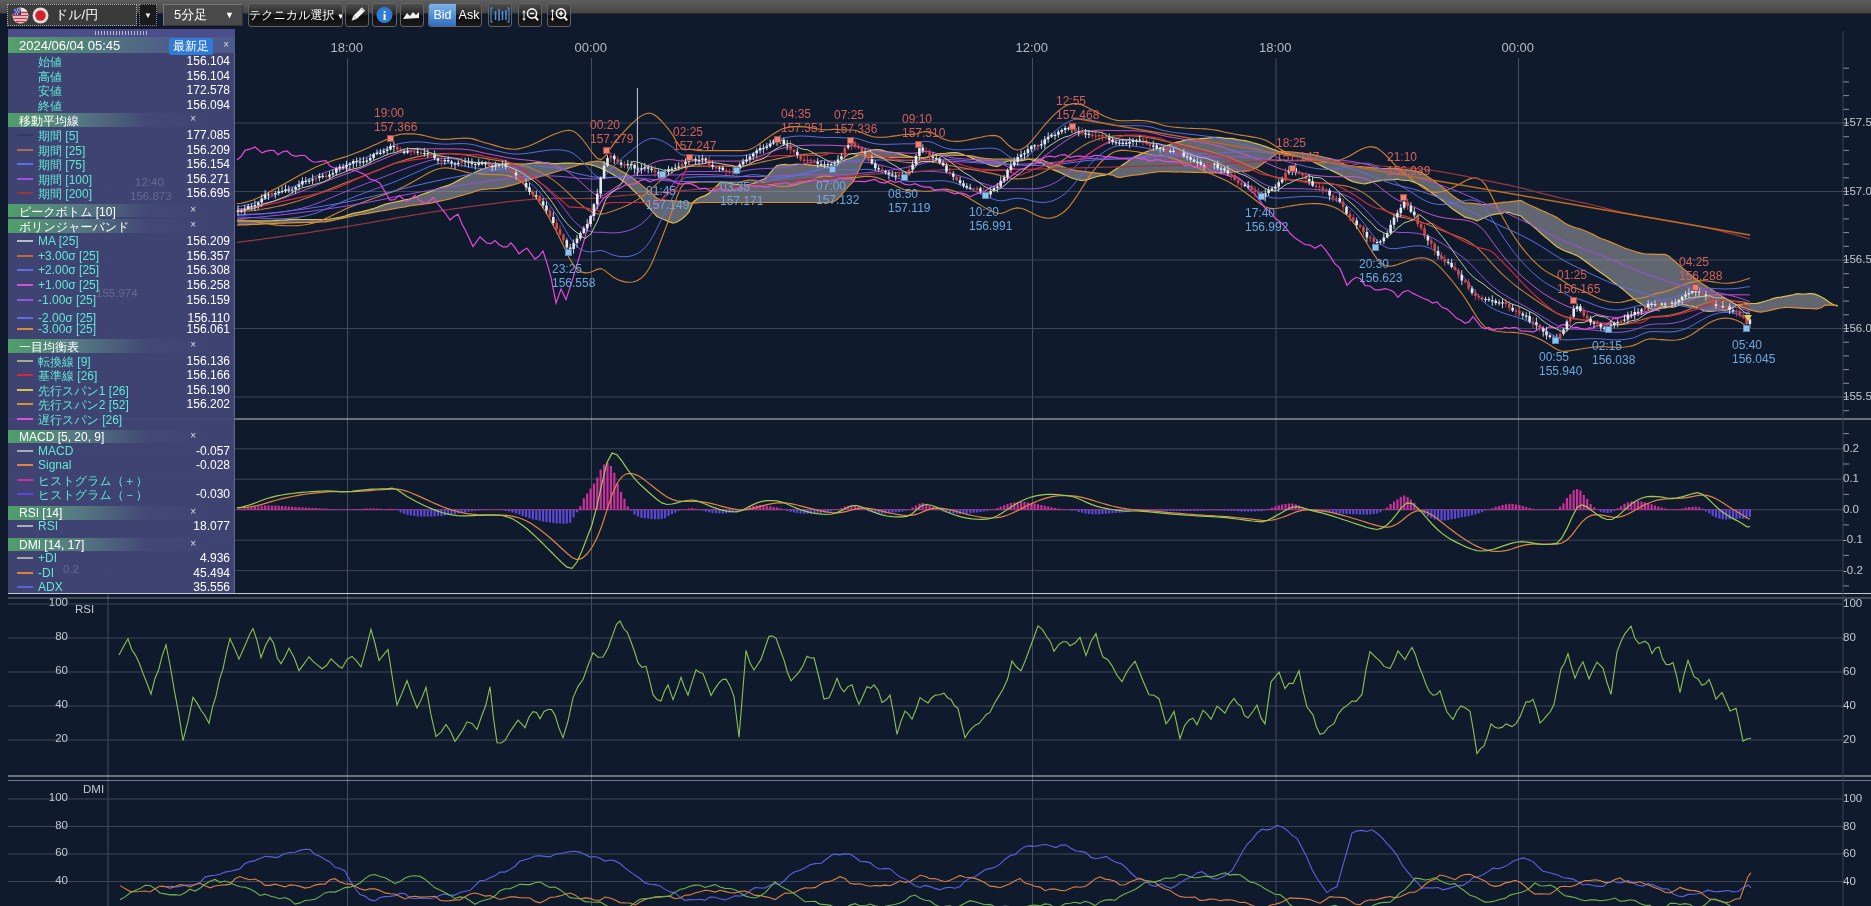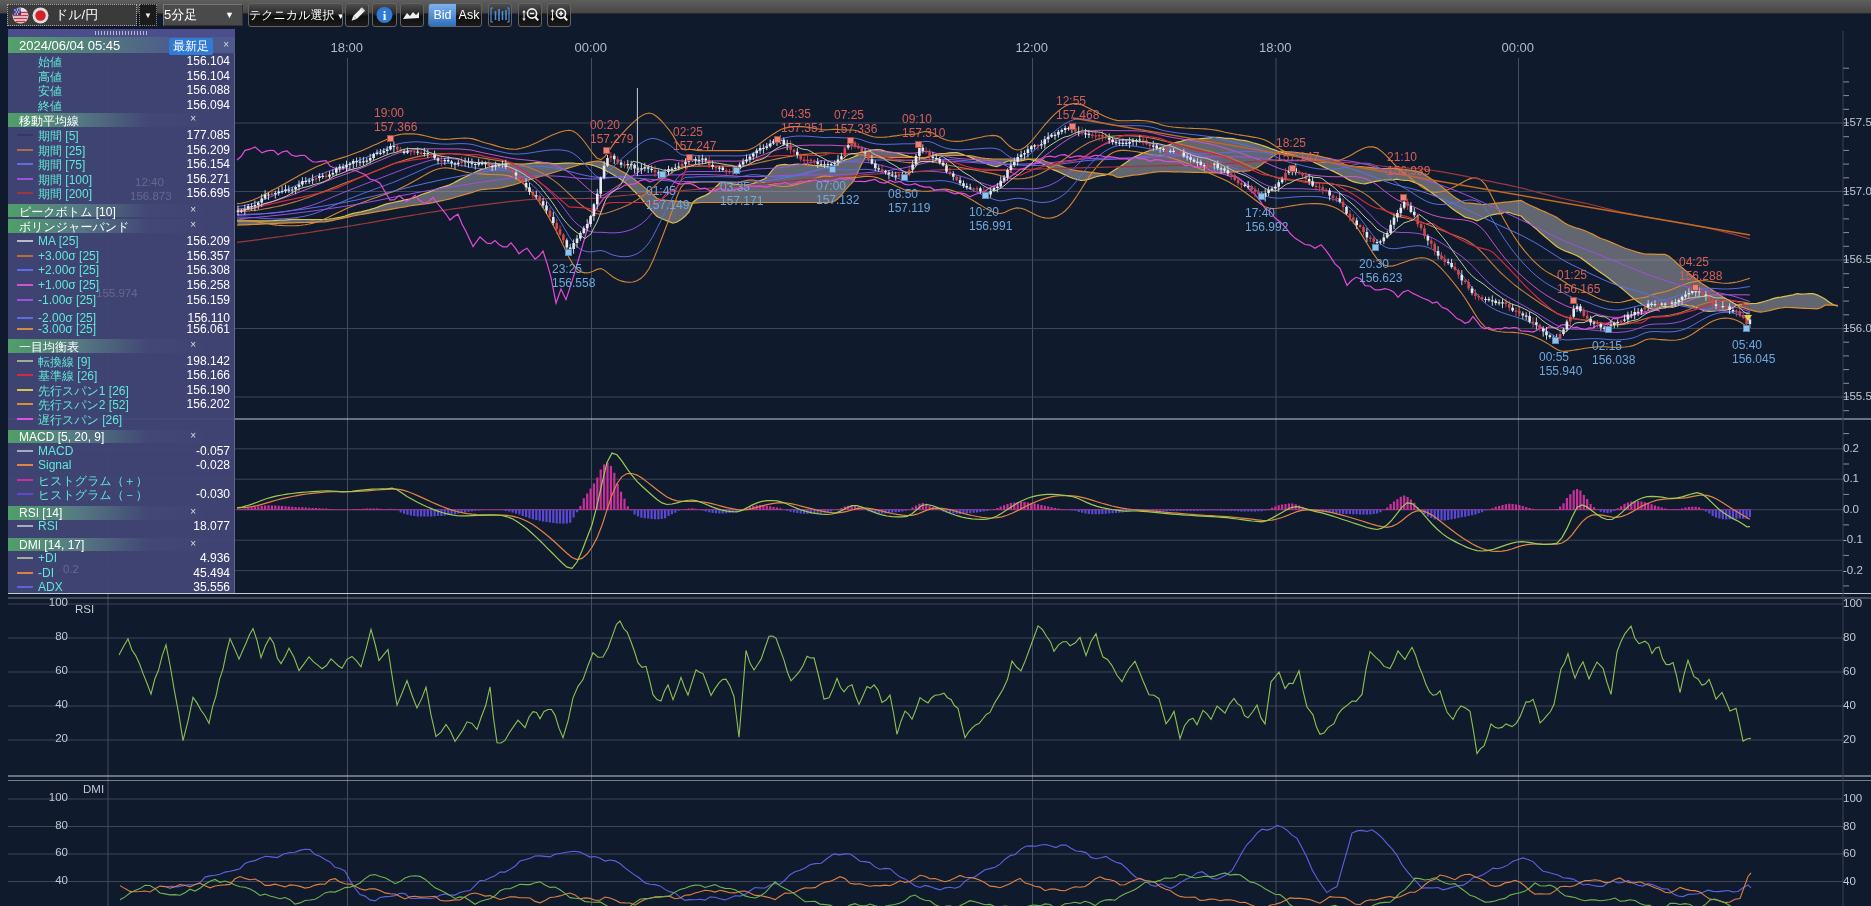--- a/index.html
+++ b/index.html
@@ -1,19 +1,19 @@
 <!DOCTYPE html>
 <html><head><meta charset="utf-8"><style>
 *{margin:0;padding:0;box-sizing:border-box}
 body{width:1871px;height:906px;overflow:hidden;background:#101a2d;font-family:"Liberation Sans",sans-serif;position:relative}
 #tb{position:absolute;left:0;top:0;width:1871px;height:14px;background:linear-gradient(#5e5e5e,#464646);border-bottom:1px solid #2a2a2a}
 .tbx{position:absolute;color:#fff}
 #curr{left:7px;top:4px;width:130px;height:22px;background:#3a3a3a;border:1px dotted #a8a8a8;display:flex;align-items:center}
 #arrbtn{left:139px;top:4px;width:18px;height:22px;background:#1b1b1b;border:1px dotted #888;color:#eee;font-size:8px;text-align:center;line-height:22px}
-#tfsel{left:163px;top:4px;width:80px;height:22px;background:#4a4a4a;border:1px solid #777;border-right-color:#333;border-bottom-color:#333;color:#fff;font-size:13px;line-height:20px;padding-left:0}
+#tfsel{left:163px;top:4px;width:80px;height:22px;background:#4a4a4a;border:1px solid #777;border-right-color:#333;border-bottom-color:#333;color:#fff;font-size:13px;line-height:20px;padding-left:10px}
 .btn{position:absolute;top:3px;height:24px;white-space:nowrap;overflow:hidden;background:linear-gradient(#4d4d4d 0%,#2a2a2a 45%,#0e0e0e 55%,#1a1a1a);border:1px solid #636363;border-radius:3px;color:#fff}
 #lpane{position:absolute;left:8px;top:29px;width:227px;height:564px;background:rgba(66,70,118,0.95);border-right:1px solid #63678f}
 #dragbar{position:absolute;left:8px;top:29px;width:227px;height:8px;background:#4b4e8a;z-index:5}
 .prow{position:absolute;left:0;width:227px;height:14.6px}
 .prow .lb{position:absolute;left:30px;top:0;font-size:12px;color:#5eead4;white-space:nowrap}
 .prow .vl{position:absolute;right:5px;top:0;font-size:12px;color:#fff}
 .prow .dash{position:absolute;left:9px;top:6px;width:16px;height:2px}
 .phdr{position:absolute;left:0;width:194px;height:13.5px;background:linear-gradient(90deg,#4f9f69 0%,#567b83 35%,rgba(75,85,125,0.25) 72%,rgba(75,85,125,0.05) 100%)}
 .phdr .ht{position:absolute;left:11px;top:0;font-size:12px;color:#fff;white-space:nowrap}
 .phdr .hx{position:absolute;right:6px;top:0;font-size:10px;color:#ddd}
@@ -291,21 +291,21 @@
     <div class="prow" style="top:25px">
       <span class="lb" style="left:30px">始値</span>
       <span class="vl">156.104</span>
     </div>
     <div class="prow" style="top:39.5px">
       <span class="lb" style="left:30px">高値</span>
       <span class="vl">156.104</span>
     </div>
     <div class="prow" style="top:54px">
       <span class="lb" style="left:30px">安値</span>
-      <span class="vl">156.088</span>
+      <span class="vl">172.578</span>
     </div>
     <div class="prow" style="top:68.5px">
       <span class="lb" style="left:30px">終値</span>
       <span class="vl">156.094</span>
     </div>
     <div class="phdr" style="top:84px">
       <span class="ht">移動平均線</span>
       <span class="hx">×</span>
     </div>
     <div class="prow" style="top:99px">
@@ -376,21 +376,21 @@
       <span class="lb" style="left:30px">-3.00σ [25]</span>
       <span class="vl">156.061</span>
     </div>
     <div class="phdr" style="top:310px">
       <span class="ht">一目均衡表</span>
       <span class="hx">×</span>
     </div>
     <div class="prow" style="top:324.5px">
       <span class="dash" style="background:#9fae8e"></span>
       <span class="lb" style="left:30px">転換線 [9]</span>
-      <span class="vl">198.142</span>
+      <span class="vl">156.136</span>
     </div>
     <div class="prow" style="top:339px">
       <span class="dash" style="background:#d1293f"></span>
       <span class="lb" style="left:30px">基準線 [26]</span>
       <span class="vl">156.166</span>
     </div>
     <div class="prow" style="top:353.5px">
       <span class="dash" style="background:#d9c04f"></span>
       <span class="lb" style="left:30px">先行スパン1 [26]</span>
       <span class="vl">156.190</span>

